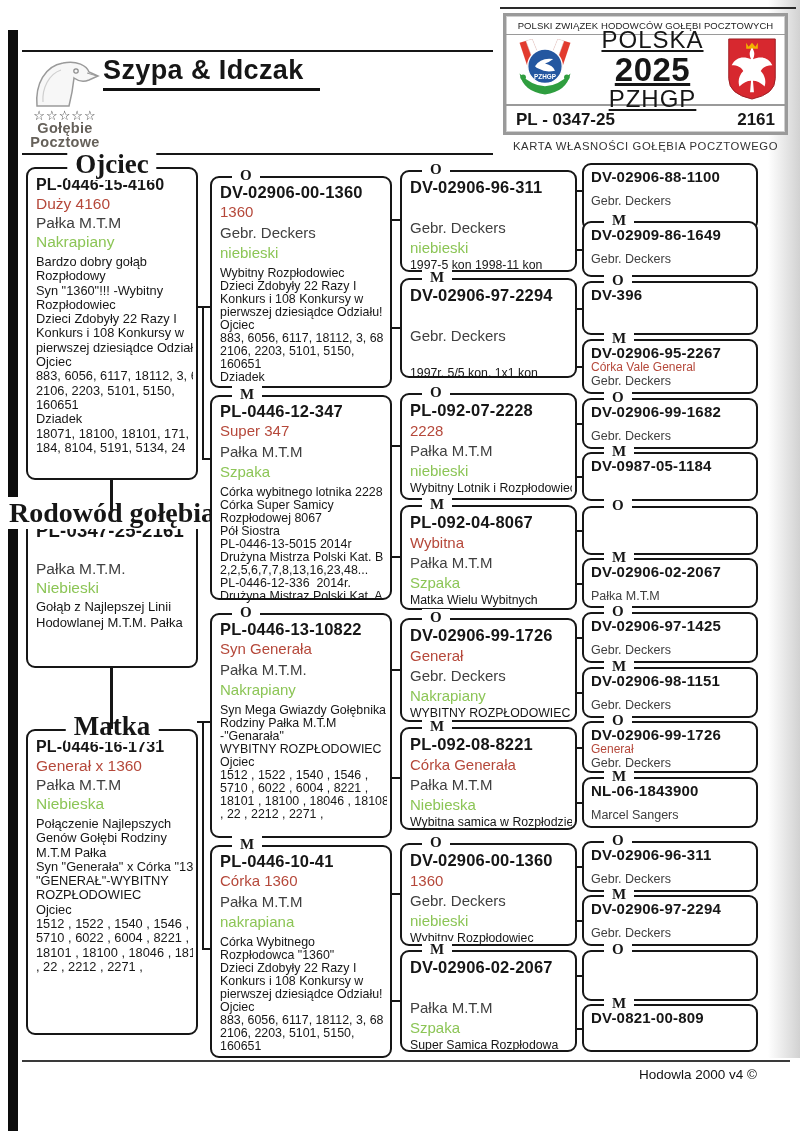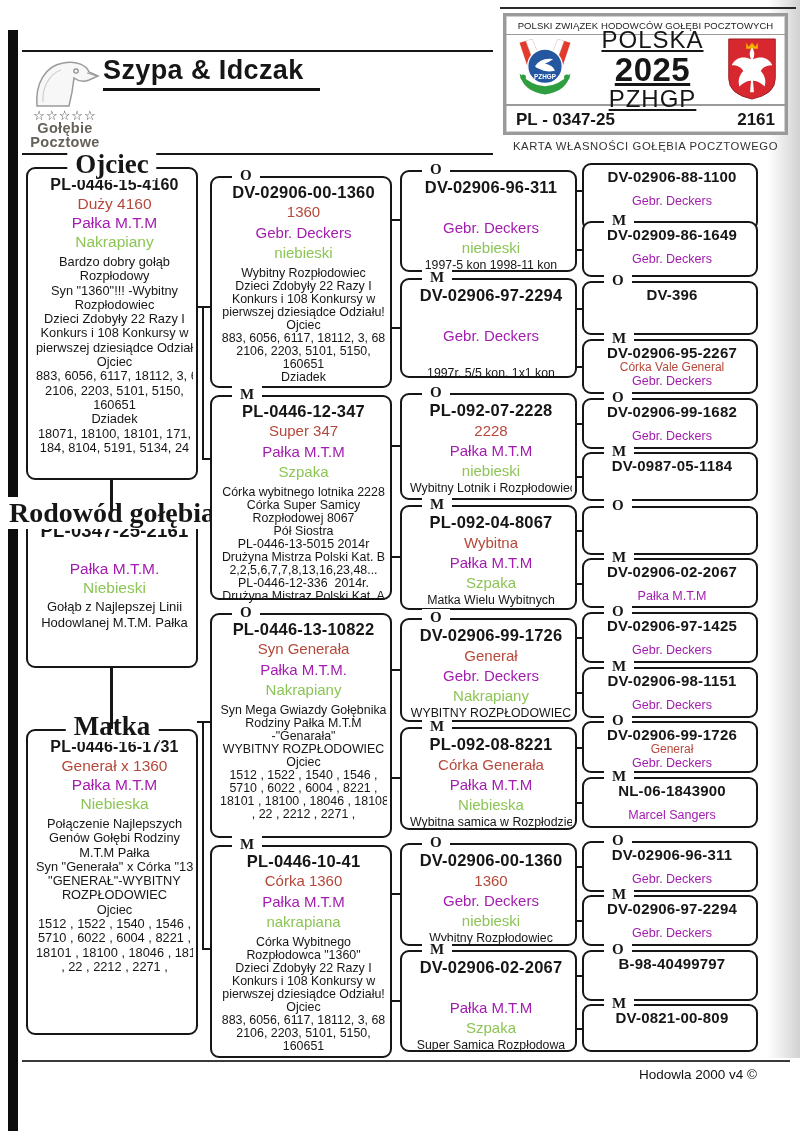--- a/index.html
+++ b/index.html
@@ -36,24 +36,24 @@
          letter-spacing:.6px;color:#333;white-space:nowrap;}
   
   .box{position:absolute;background:#fff;border:2px solid #161616;border-radius:9px;box-sizing:border-box;}
   .btitle{position:absolute;left:50%;transform:translateX(-50%);background:#fff;padding:0 8px;
           font-family:"Liberation Serif","DejaVu Serif",serif;font-weight:bold;white-space:nowrap;}
   .t-lg{font-size:27px;top:-20px;}
   .t-md{font-size:28px;top:-15px;}
   .om{position:absolute;top:-11px;left:20px;background:#fff;padding:0 8px;
       font-family:"Liberation Serif","DejaVu Serif",serif;font-weight:bold;font-size:15px;}
   .om:empty{display:none;}
-  .bi{padding:6px 3px 0 8px;text-align:center;}
+  .bi{padding:6px 3px 0 8px;}
   .l-id{font-weight:bold;font-size:16px;line-height:19px;letter-spacing:.2px;white-space:nowrap;}
   .l-name{color:#b5483a;font-size:15.5px;line-height:19px;min-height:19px;white-space:nowrap;}
-  .l-owner{color:#a21caf;font-size:15.5px;line-height:19px;min-height:19px;white-space:nowrap;}
+  .l-owner{color:#404040;font-size:15.5px;line-height:19px;min-height:19px;white-space:nowrap;}
   .l-color{color:#8cc556;font-size:15.5px;line-height:19px;min-height:19px;white-space:nowrap;}
   .l-desc{font-size:12.8px;line-height:14.3px;margin-top:4px;white-space:pre;overflow:hidden;}
   .subj .l-id{font-size:18.5px;line-height:22px;}
   .subj .bi{padding-top:8px;}
   .subj .l-desc{font-size:13px;line-height:15.5px;margin-top:2px;}
   .gap{height:17px;}
   .c2 .l-id{font-size:16.5px;}
   .c2 .l-name,.c2 .l-owner,.c2 .l-color{font-size:15px;line-height:20.5px;min-height:20.5px;}
   .c2 .l-desc{font-size:12.4px;line-height:13px;margin-top:3px;}
   .c2 .bi{padding-top:5px;}
@@ -445,25 +445,20 @@
   <div class="box c4" style="left:582px;top:895px;width:176px;height:51px">
     <span class="om">M</span>
     <div class="bi">
       <div class="l-id">DV-02906-97-2294</div>
       <div class="l-name"></div>
       <div class="l-owner">Gebr. Deckers</div>
     </div>
   </div>
   <div class="box c4" style="left:582px;top:950px;width:176px;height:51px">
     <span class="om">O</span>
-    <div class="bi">
-      <div class="l-id">B-98-40499797</div>
-      <div class="l-name"></div>
-      <div class="l-owner"></div>
-    </div>
   </div>
   <div class="box c4" style="left:582px;top:1004px;width:176px;height:48px">
     <span class="om">M</span>
     <div class="bi">
       <div class="l-id">DV-0821-00-809</div>
       <div class="l-name"></div>
       <div class="l-owner"></div>
     </div>
   </div>
 

